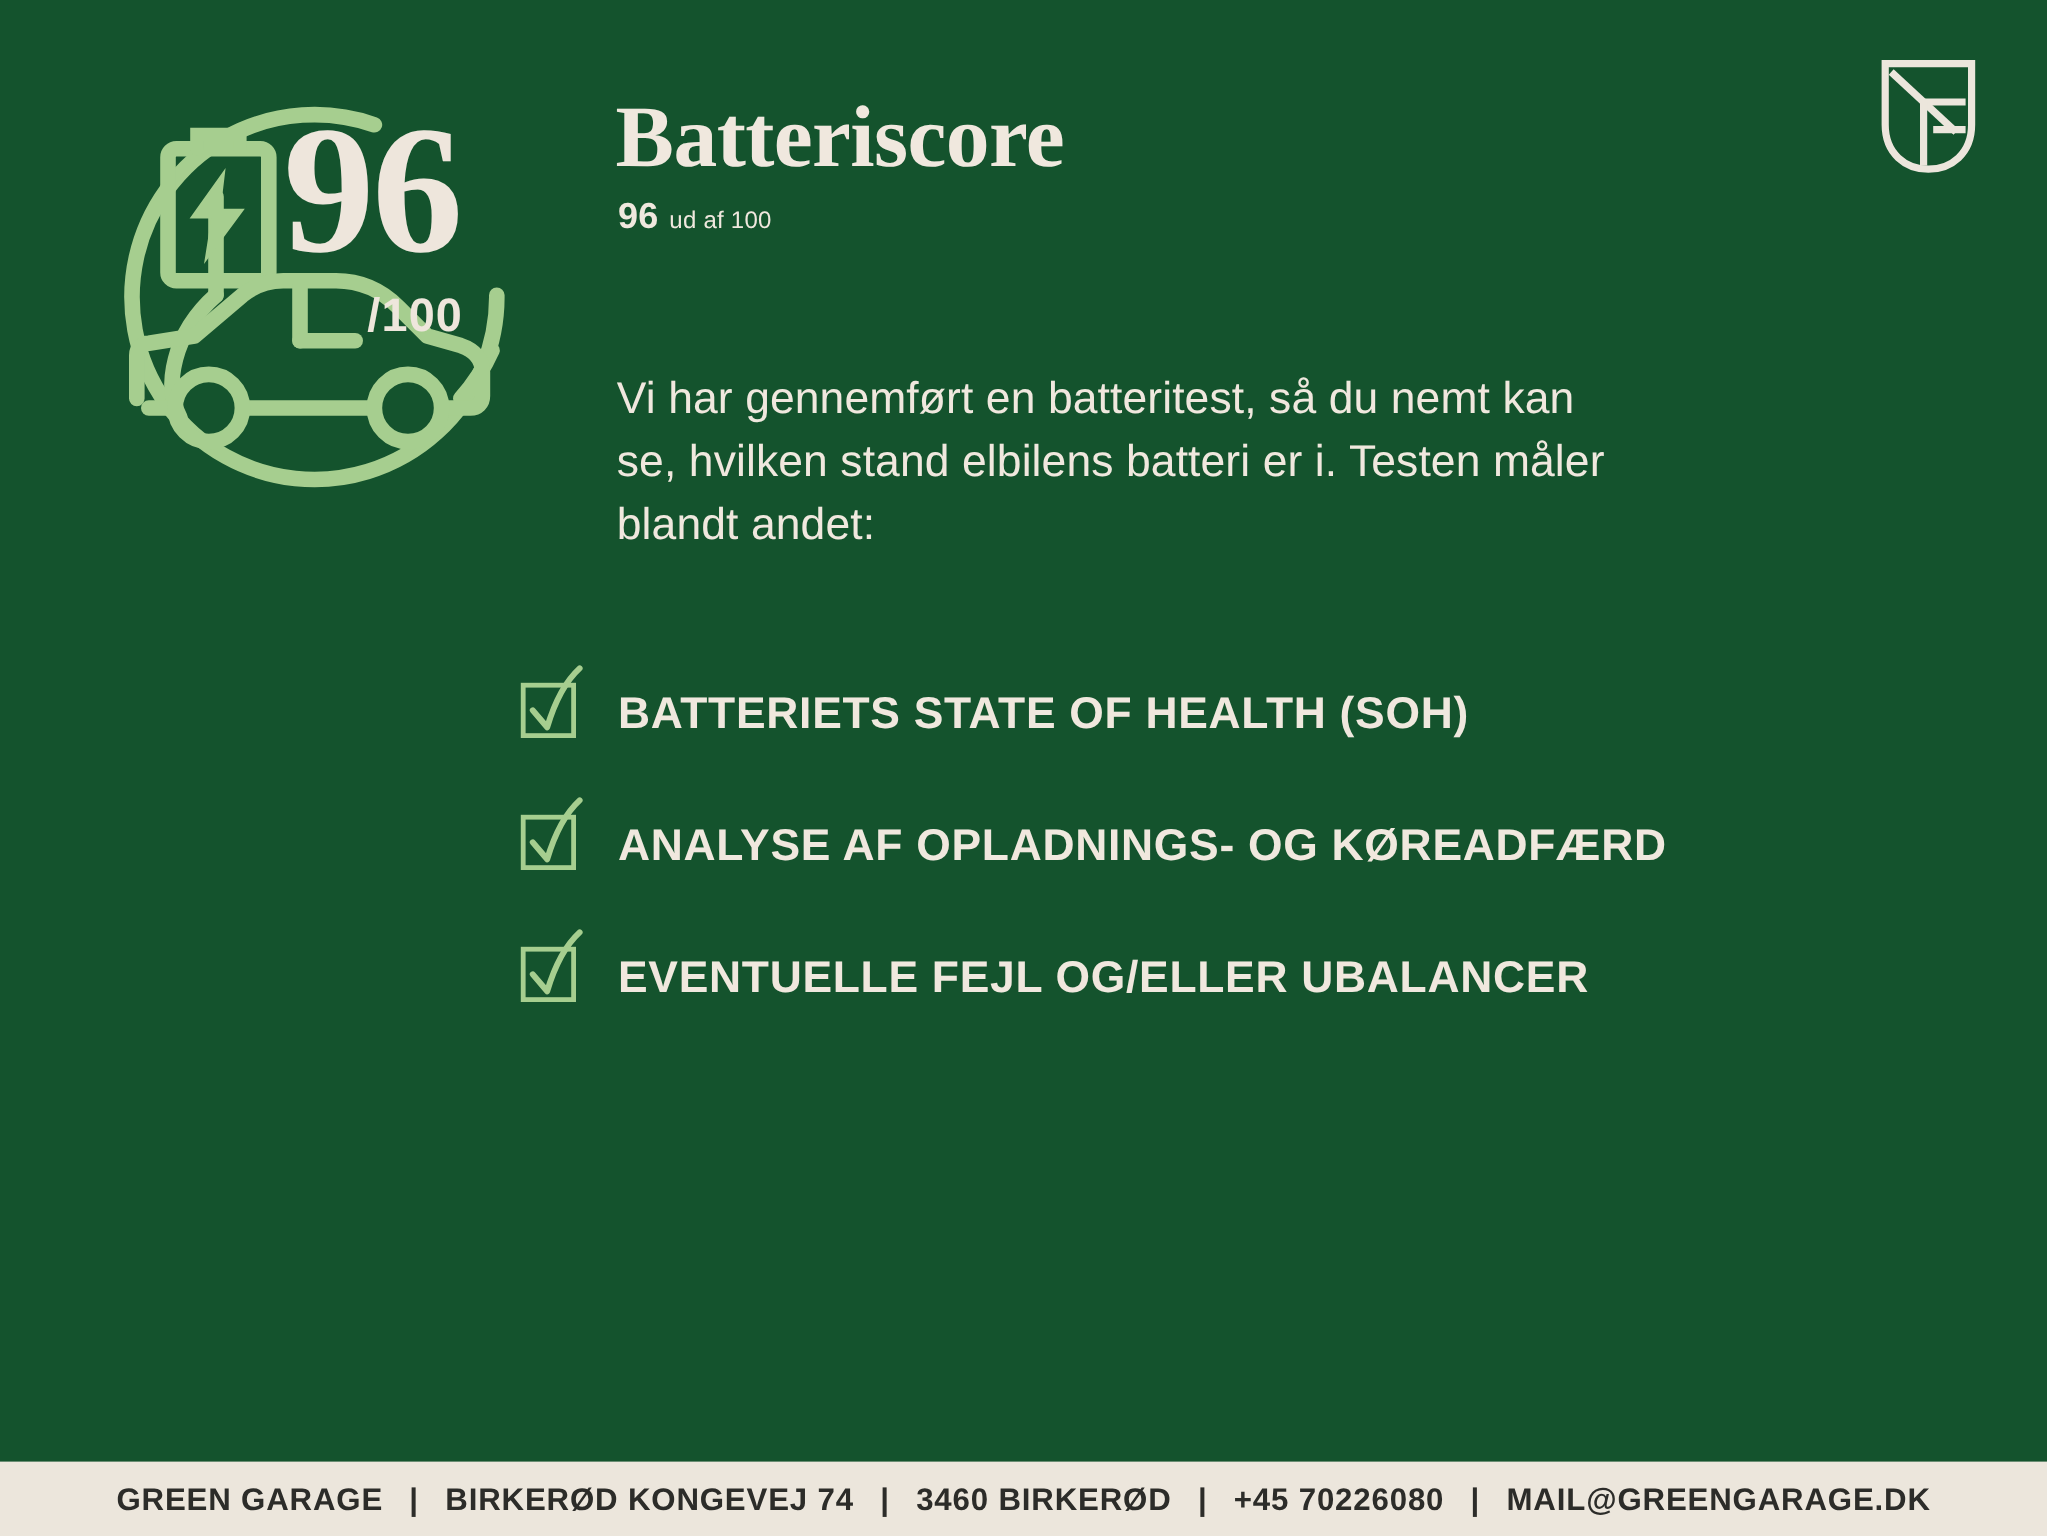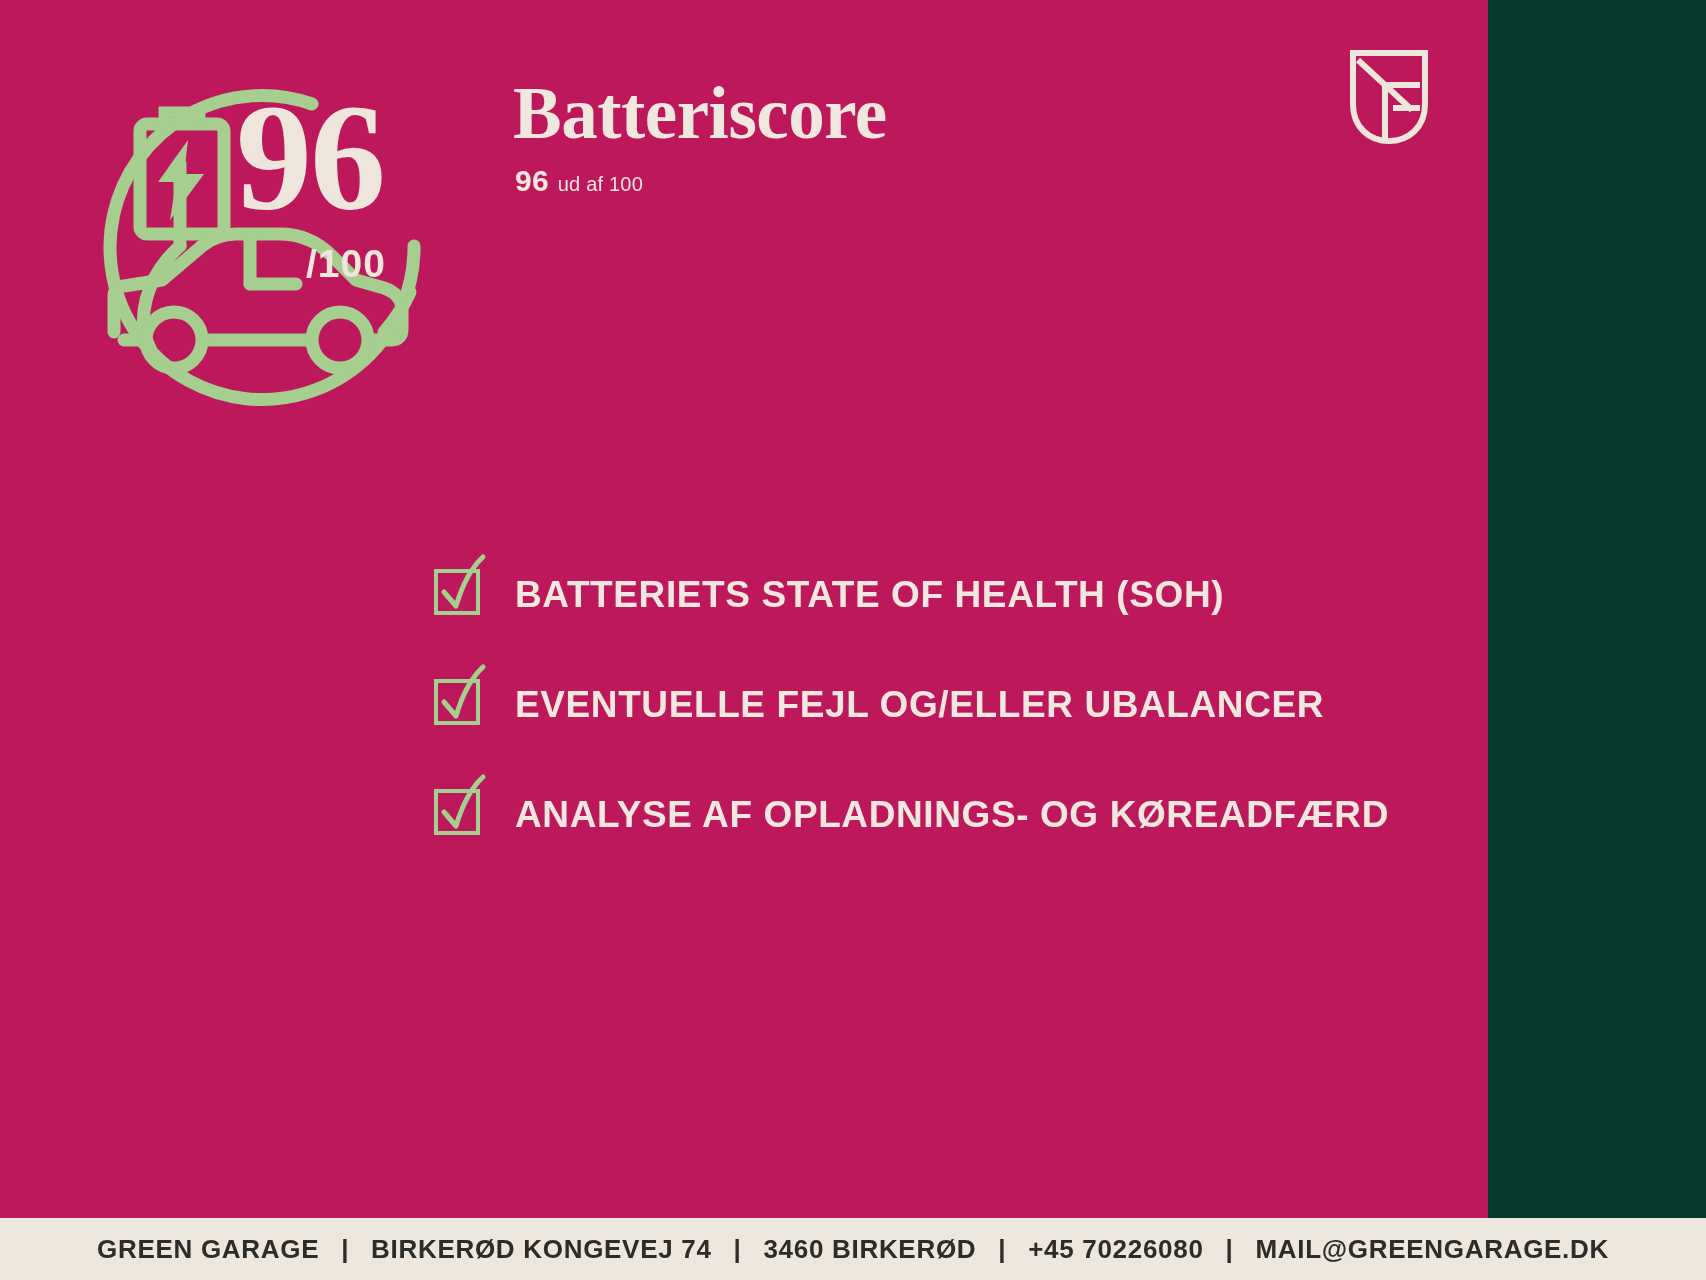--- a/index.html
+++ b/index.html
@@ -10,23 +10,23 @@
     width: 1706px;
     height: 1280px;
     overflow: hidden;
     background: #033a2c;
     font-family: "Liberation Sans", sans-serif;
     -webkit-font-smoothing: antialiased;
   }
 
   .card {
     position: relative;
-    width: 1488px;
+    width: 1706px;
     height: 1280px;
-    background: #be185d;
+    background: #14532d;
     box-sizing: border-box;
   }
 
   
   .score-badge {
     position: absolute;
     left: 84px;
     top: 46px;
     width: 360px;
     height: 350px;
@@ -247,48 +247,49 @@
         <path d="M 37 37 L 37 90"></path>
       </g>
     </svg>
   </div>
 
   <h1 class="headline">Batteriscore</h1>
   <div class="subhead">
     <span class="score-strong">96</span><span class="score-rest">ud af 100</span>
   </div>
 
+  <p class="intro">Vi har gennemført en batteritest, så du nemt kan se, hvilken stand elbilens batteri er i. Testen måler blandt andet:</p>
 
   <ul class="checklist">
     <li class="check-item">
       <span class="check-mark">
         <svg viewBox="0 0 52 62" xmlns="http://www.w3.org/2000/svg" aria-hidden="true">
           <rect x="3" y="17" width="42" height="42" fill="none" stroke="#a6ce8f" stroke-width="4"></rect>
           <path d="M 11 38 L 23 52 C 29 32 38 14 50 3" fill="none" stroke="#a6ce8f" stroke-width="5" stroke-linecap="round" stroke-linejoin="round"></path>
         </svg>
       </span>
       <span class="check-label">BATTERIETS STATE OF HEALTH (SOH)</span>
     </li>
     <li class="check-item">
       <span class="check-mark">
         <svg viewBox="0 0 52 62" xmlns="http://www.w3.org/2000/svg" aria-hidden="true">
           <rect x="3" y="17" width="42" height="42" fill="none" stroke="#a6ce8f" stroke-width="4"></rect>
           <path d="M 11 38 L 23 52 C 29 32 38 14 50 3" fill="none" stroke="#a6ce8f" stroke-width="5" stroke-linecap="round" stroke-linejoin="round"></path>
         </svg>
       </span>
-      <span class="check-label">EVENTUELLE FEJL OG/ELLER UBALANCER</span>
+      <span class="check-label">ANALYSE AF OPLADNINGS- OG KØREADFÆRD</span>
     </li>
     <li class="check-item">
       <span class="check-mark">
         <svg viewBox="0 0 52 62" xmlns="http://www.w3.org/2000/svg" aria-hidden="true">
           <rect x="3" y="17" width="42" height="42" fill="none" stroke="#a6ce8f" stroke-width="4"></rect>
           <path d="M 11 38 L 23 52 C 29 32 38 14 50 3" fill="none" stroke="#a6ce8f" stroke-width="5" stroke-linecap="round" stroke-linejoin="round"></path>
         </svg>
       </span>
-      <span class="check-label">ANALYSE AF OPLADNINGS- OG KØREADFÆRD</span>
+      <span class="check-label">EVENTUELLE FEJL OG/ELLER UBALANCER</span>
     </li>
   </ul>
 
 
   <div class="footer-bar">
     <div class="footer-text">
       <span>GREEN GARAGE</span>
       <span class="footer-sep">|</span>
       <span>BIRKERØD KONGEVEJ 74</span>
       <span class="footer-sep">|</span>

